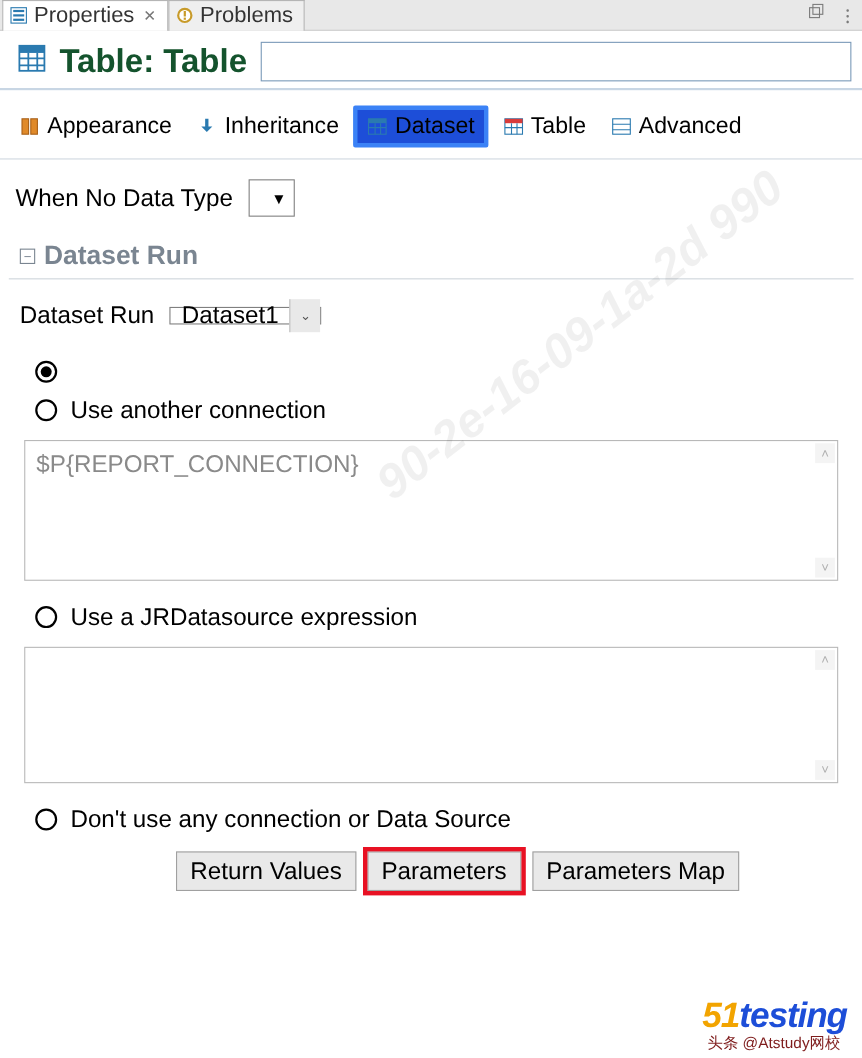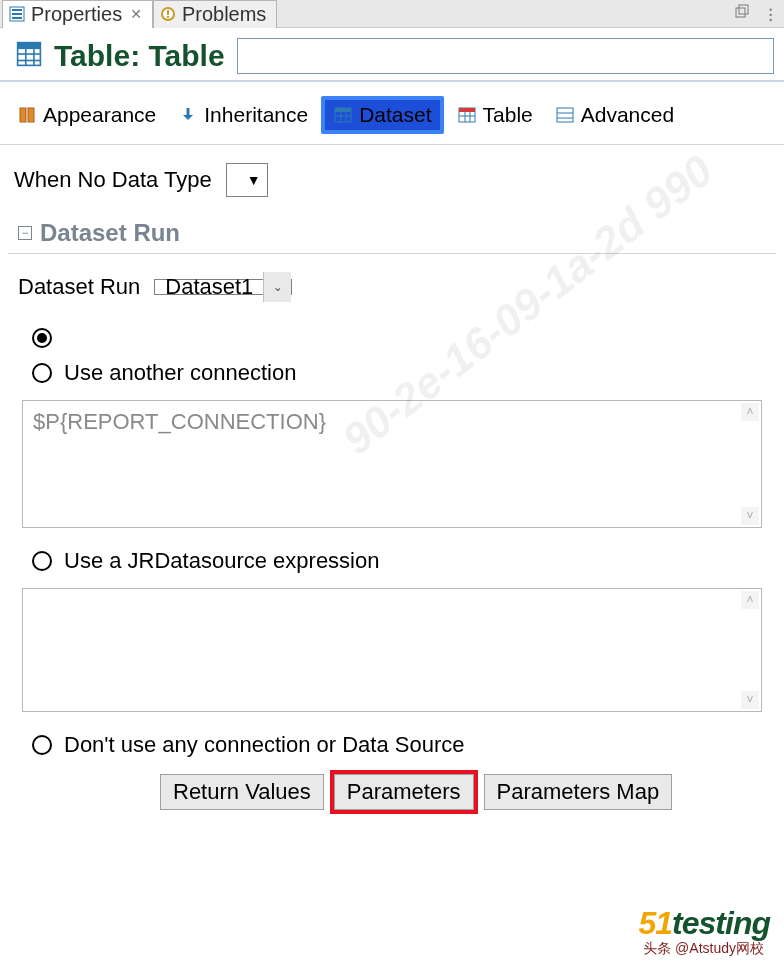--- a/index.html
+++ b/index.html
@@ -198,21 +198,21 @@
   .wm1 { left: 300px; top: 280px; }
   .wm-logo {
     position: absolute;
     right: 14px; bottom: 20px;
     font-style: italic;
     font-weight: bold;
     font-size: 32px;
     color: #f2a400;
     letter-spacing: -1px;
   }
-  .wm-logo .blue { color: #14532d; }
+  .wm-logo .blue { color: #1d4ed8; }
   .byline {
     position: absolute;
     right: 20px; bottom: 4px;
     font-size: 14px;
     color: #7f1d1d;
   }
 </style>
 </head>
 <body>
 

